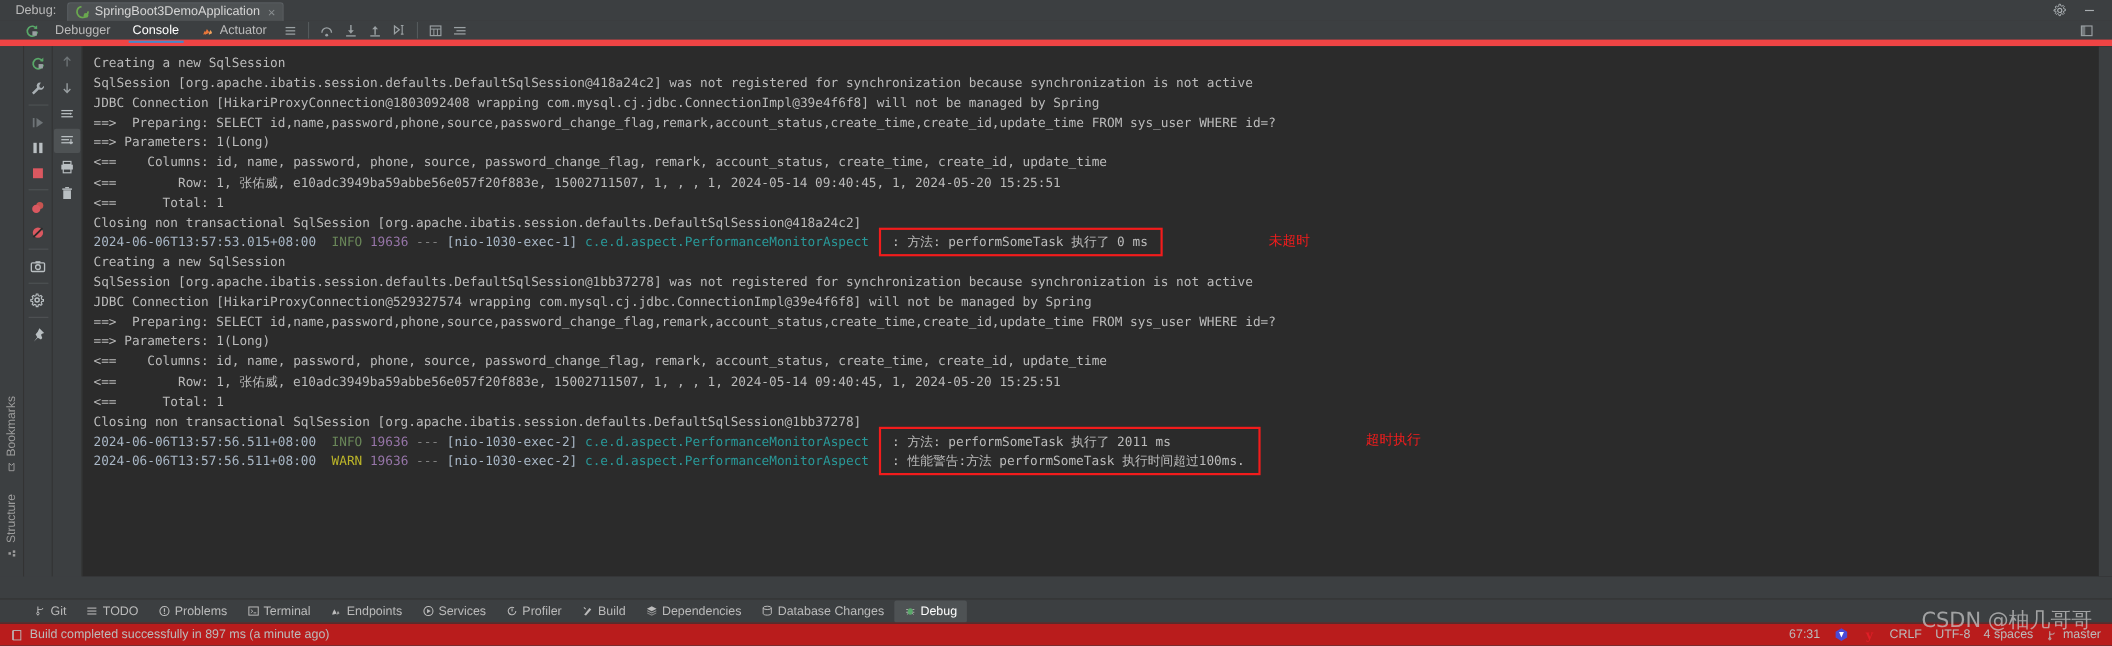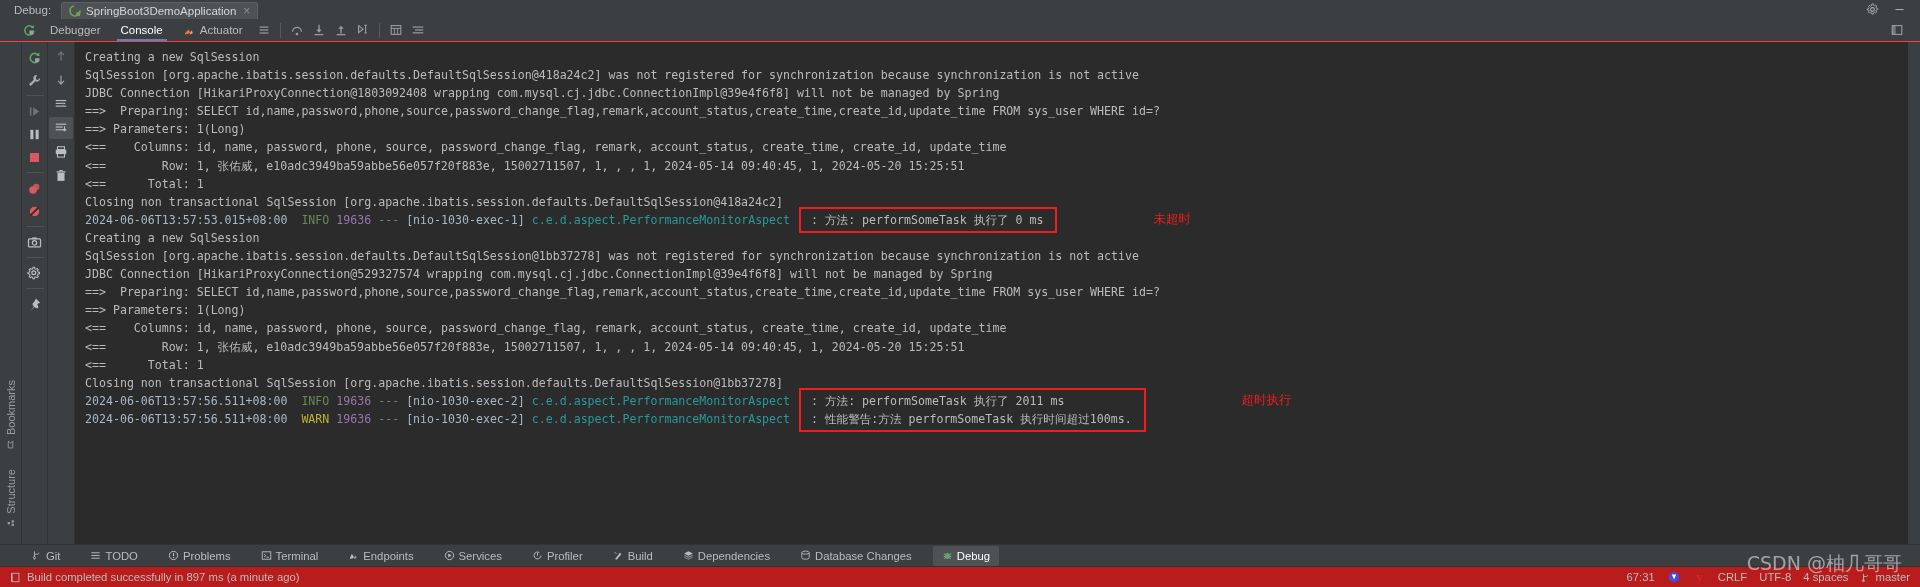--- a/index.html
+++ b/index.html
@@ -68,21 +68,21 @@
     font-size: 12px;
   }
 
   
   .subtabbar {
     height: 23px;
     flex: 0 0 23px;
     background: #3c3f41;
     display: flex;
     align-items: center;
-    border-bottom: 1px solid #ef4444;
+    border-bottom: 6px solid #ef4444;
     padding-left: 18px;
     position: relative;
   }
   .reload-icon { width: 22px; display: flex; justify-content: center; }
   .subtab {
     color: #bbbbbb;
     font-size: 11.5px;
     padding: 2px 10px;
     white-space: nowrap;
     display: flex;
@@ -227,21 +227,22 @@
 
   
   .bottom-bar {
     height: 22px;
     flex: 0 0 22px;
     background: #3c3f41;
     border-top: 1px solid #323232;
     display: flex;
     align-items: center;
     padding-left: 22px;
-    gap: 12px;
+    gap: 0px;
+    margin-top: 20px;
   }
   .bb-item {
     display: flex;
     align-items: center;
     gap: 4px;
     color: #bbbbbb;
     font-size: 11.3px;
     padding: 2px 9px;
     height: 20px;
     white-space: nowrap;

